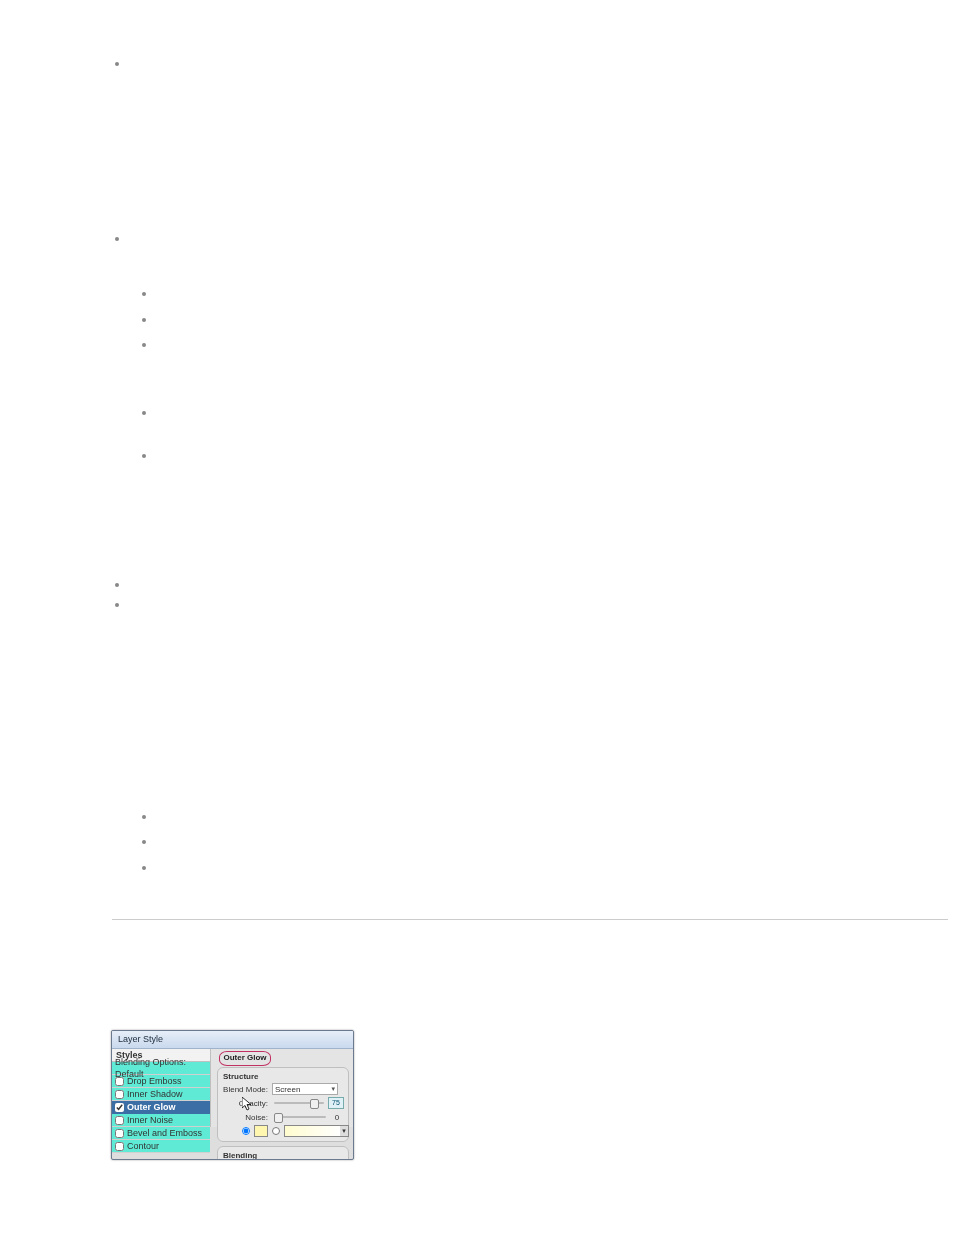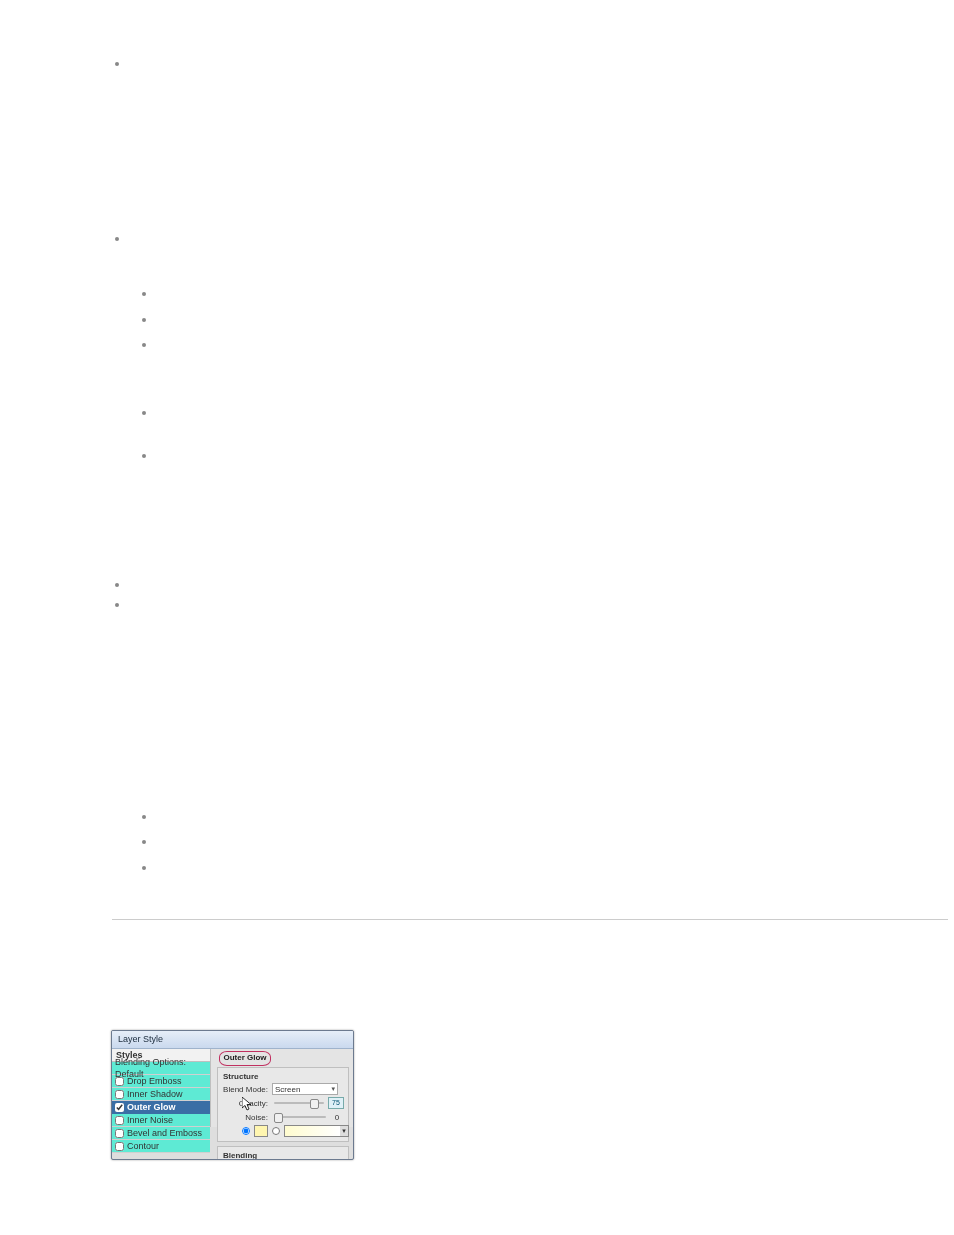--- a/index.html
+++ b/index.html
@@ -13,21 +13,21 @@
 .dlg-body{display:flex;height:78px;}
 .styles-col{width:98px;border-right:1px solid #bfbfbf;background:#e4e4e4;}
 .styles-hd{height:12px;line-height:12px;padding:0 4px;border-bottom:1px solid #bfbfbf;background:#f2f2f2;font-weight:bold;}
 .s-row{height:12px;line-height:12px;padding:0 3px;display:flex;align-items:center;gap:3px;border-bottom:1px solid #d0d0d0;background:#5eead4;}
 .s-row input{margin:0;width:9px;height:9px;}
 .s-row.sel{background:#3a6ea5;color:#fff;border-bottom-color:#3a6ea5;}
 .s-row.sel input{accent-color:#fff;}
 .right-col{flex:1;padding:2px 4px 0 6px;position:relative;background:#e4e4e4;}
 .callout{position:relative;height:14px;}
 .cal-oval{position:absolute;left:2px;top:0;width:50px;height:13px;border:1px solid #c03060;border-radius:8px/6px;text-align:center;line-height:12px;font-weight:bold;font-size:8px;color:#222;}
-.fs{border:1px solid #bfbfbf;border-radius:0;padding:3px 4px 4px;margin-top:2px;background:#e8e8e8;}
+.fs{border:1px solid #bfbfbf;border-radius:6px;padding:3px 4px 4px;margin-top:2px;background:#e8e8e8;}
 .fs-lab{display:inline-block;background:#e8e8e8;font-weight:bold;font-size:8px;padding:0 2px;margin-top:-8px;margin-left:-1px;}
 .fld{display:flex;align-items:center;height:12px;margin-top:2px;}
 .fld-lab{width:46px;text-align:right;margin-right:4px;font-size:8px;}
 .select{border:1px solid #aaa;background:#fff;height:10px;display:flex;align-items:center;padding:0 2px;font-size:8px;}
 .select.wide{width:60px;position:relative;text-align:center;}
 .select .ch{position:absolute;right:2px;top:1px;font-size:7px;color:#555;}
 .slider-track{flex:1;height:2px;background:#bbb;position:relative;margin:0 4px 0 2px;border-radius:1px;}
 .slider-thumb{position:absolute;top:-3px;width:7px;height:8px;background:#f0f0f0;border:1px solid #888;border-radius:2px;}
 .valbox{width:14px;height:10px;border:1px solid #7aa;background:#dff0f7;text-align:center;line-height:10px;font-size:7px;color:#005070;}
 .valtext{width:14px;text-align:center;font-size:8px;}

